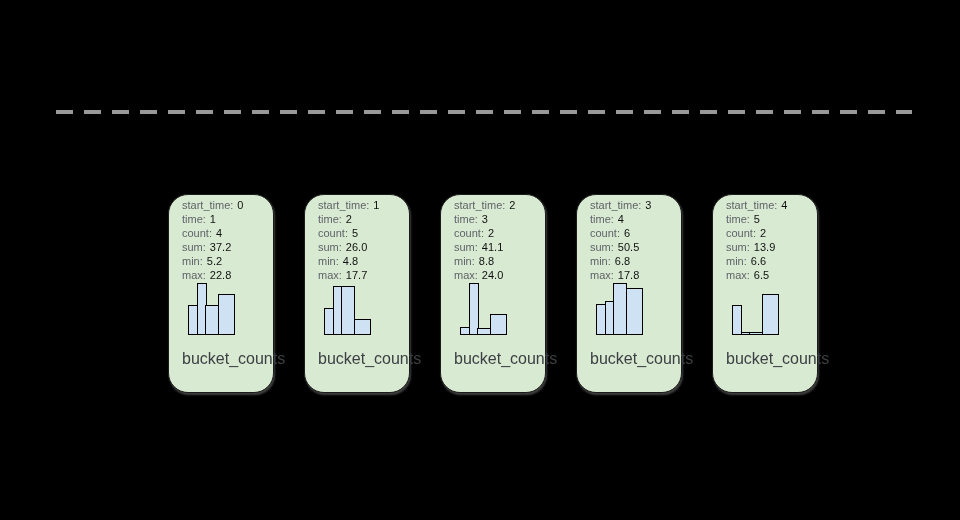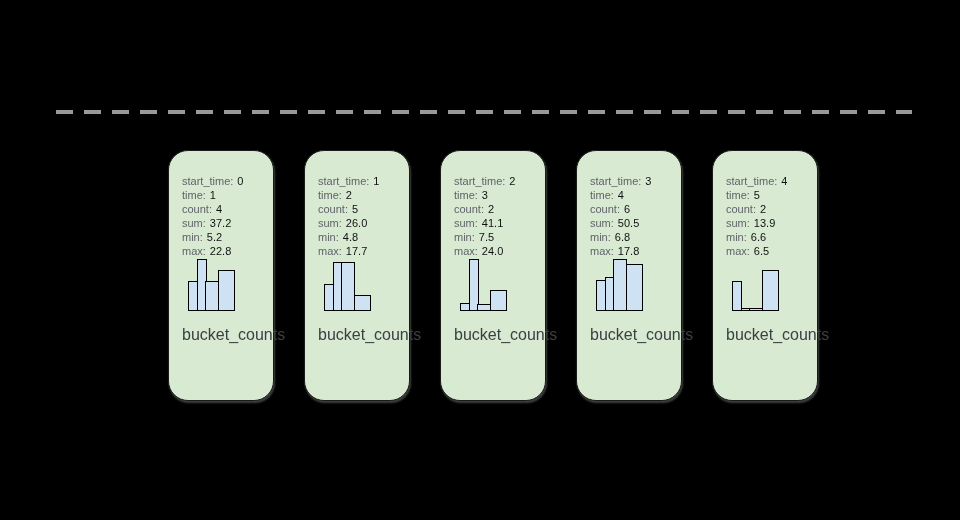--- a/index.html
+++ b/index.html
@@ -33,26 +33,27 @@
 
   .cards-row {
     position: absolute;
     left: 168px; top: 150px;
     display: flex;
     gap: 30px;
   }
 
   .card {
     box-sizing: border-box;
-    width: 106px; height: 251px;
+    width: 106px; height: 199px;
     background: var(--card_bg);
     border: 1.5px solid var(--card_border);
     border-radius: 20px;
-    padding: 23px 8px 0 13px;
+    padding: 3px 8px 0 13px;
     box-shadow: 1px 2px 2px rgba(140,140,140,0.45);
+    margin-top: 44px;
   }
 
   .stats { font-size: 11px; line-height: 14px; }
   .stat-row { white-space: nowrap; }
   .stat-label { color: var(--label_color); }
   .stat-value { color: var(--value_color); margin-left: 4px; }
 
   .chart {
     margin: 1px 0 0 6px;
     height: 52px;
@@ -151,21 +152,21 @@
           <div class="stat-row">
         <span class="stat-label">time:</span><span class="stat-value">3</span>
       </div>
           <div class="stat-row">
         <span class="stat-label">count:</span><span class="stat-value">2</span>
       </div>
           <div class="stat-row">
         <span class="stat-label">sum:</span><span class="stat-value">41.1</span>
       </div>
           <div class="stat-row">
-        <span class="stat-label">min:</span><span class="stat-value">7.5</span>
+        <span class="stat-label">min:</span><span class="stat-value">8.8</span>
       </div>
           <div class="stat-row">
         <span class="stat-label">max:</span><span class="stat-value">24.0</span>
       </div>
         </div>
     <div class="chart">
           <div class="bar" style="width: 10px; height: 8px;"></div>
           <div class="bar" style="width: 10px; height: 52px;"></div>
           <div class="bar" style="width: 14px; height: 7px;"></div>
           <div class="bar" style="width: 17px; height: 21px;"></div>

